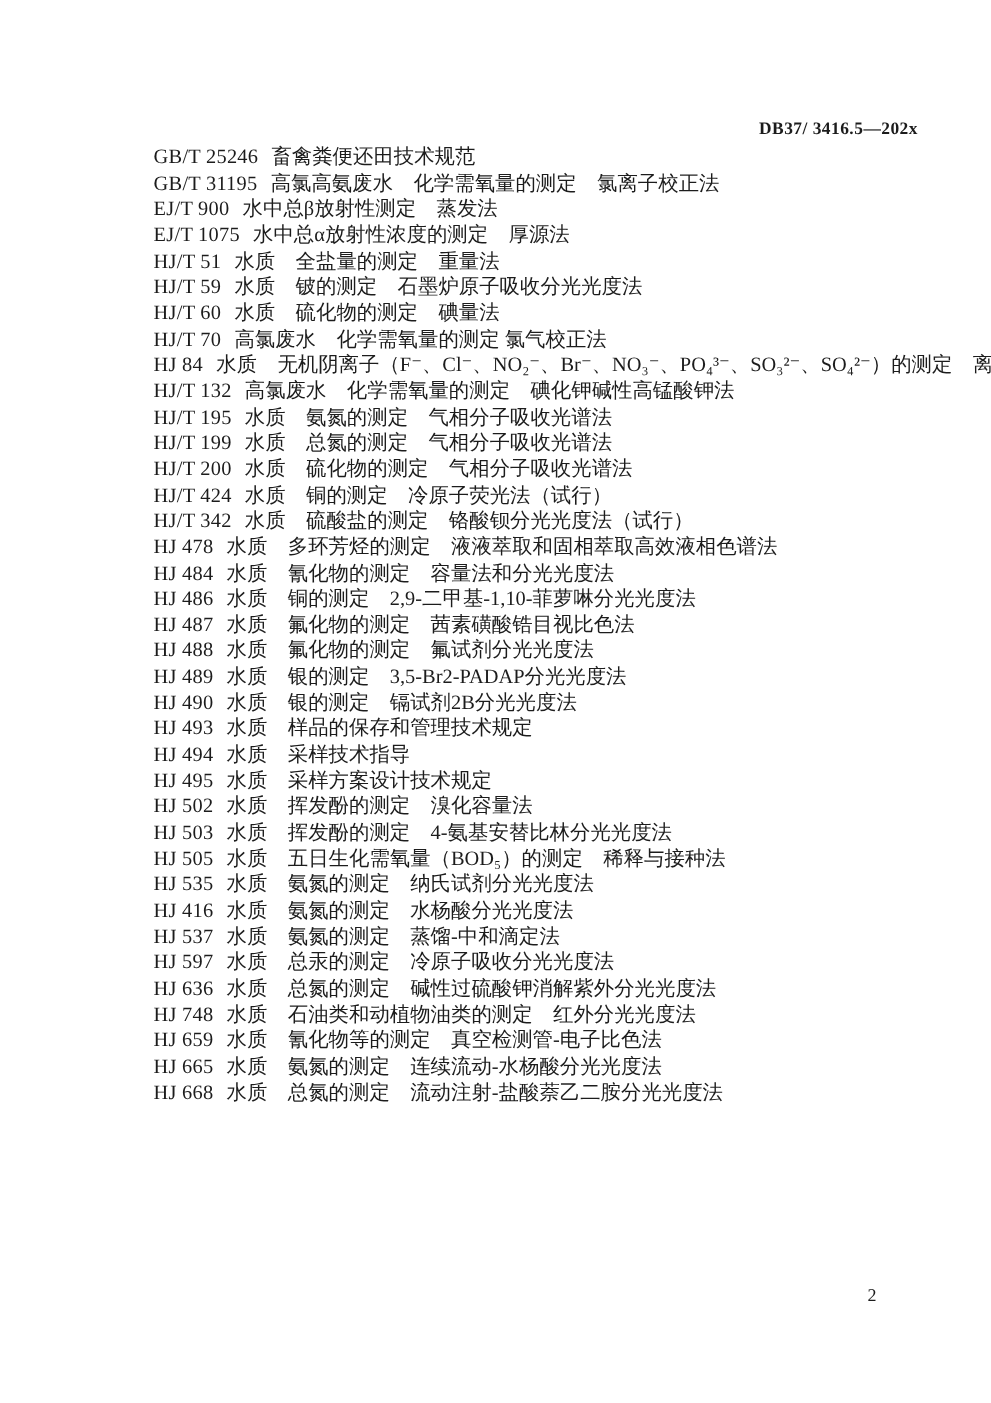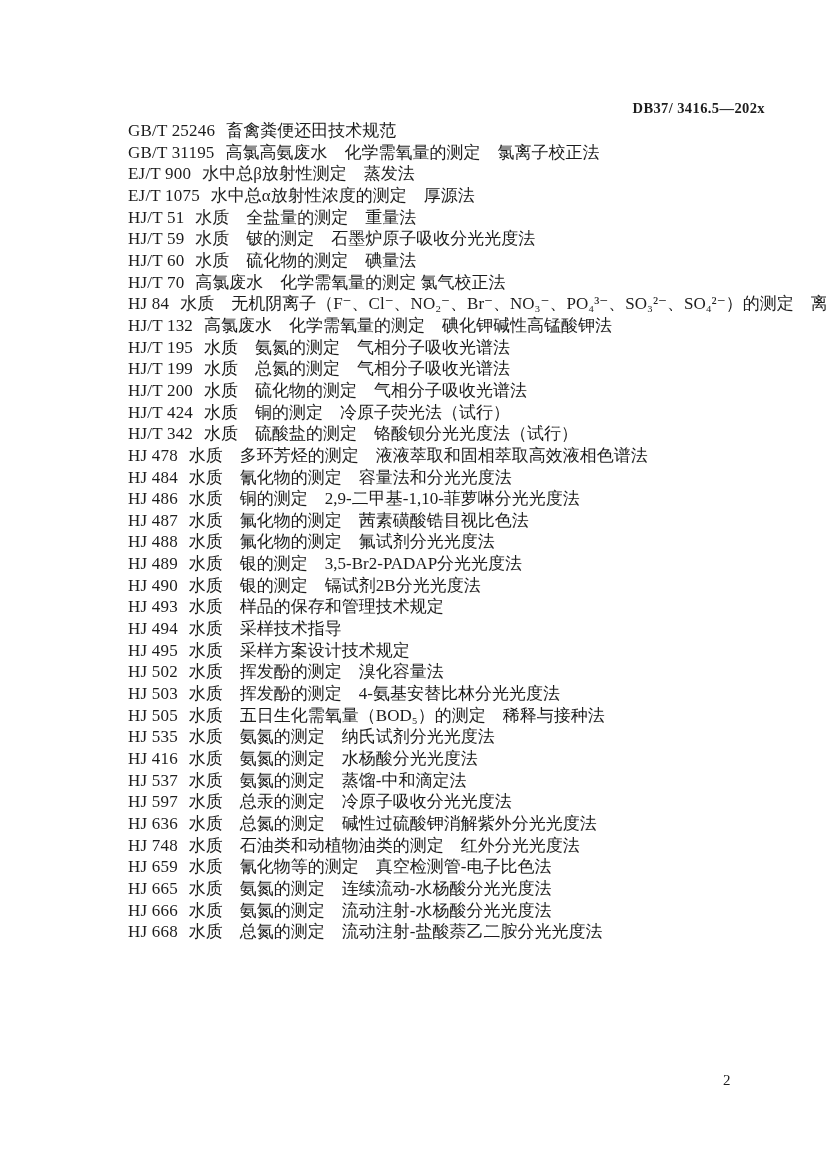--- a/index.html
+++ b/index.html
@@ -129,20 +129,19 @@
   <div class="ref-line"><span class="ref-code">HJ 597</span><span class="ref-title">水质　总汞的测定　冷原子吸收分光光度法</span></div>
 
   <div class="ref-line"><span class="ref-code">HJ 636</span><span class="ref-title">水质　总氮的测定　碱性过硫酸钾消解紫外分光光度法</span></div>
 
   <div class="ref-line"><span class="ref-code">HJ 748</span><span class="ref-title">水质　石油类和动植物油类的测定　红外分光光度法</span></div>
 
   <div class="ref-line"><span class="ref-code">HJ 659</span><span class="ref-title">水质　氰化物等的测定　真空检测管-电子比色法</span></div>
 
   <div class="ref-line"><span class="ref-code">HJ 665</span><span class="ref-title">水质　氨氮的测定　连续流动-水杨酸分光光度法</span></div>
 
-  <div class="ref-line"><span class="ref-code">HJ 666</span><span class="ref-title">水质　氨氮的测定　流动注射-水杨酸分光光度法</span></div>
 
 
   <div class="ref-line"><span class="ref-code">HJ 668</span><span class="ref-title">水质　总氮的测定　流动注射-盐酸萘乙二胺分光光度法</span></div>
 </main>
 
   <div class="page-number">2</div>
 </div>
 
 </body></html>

